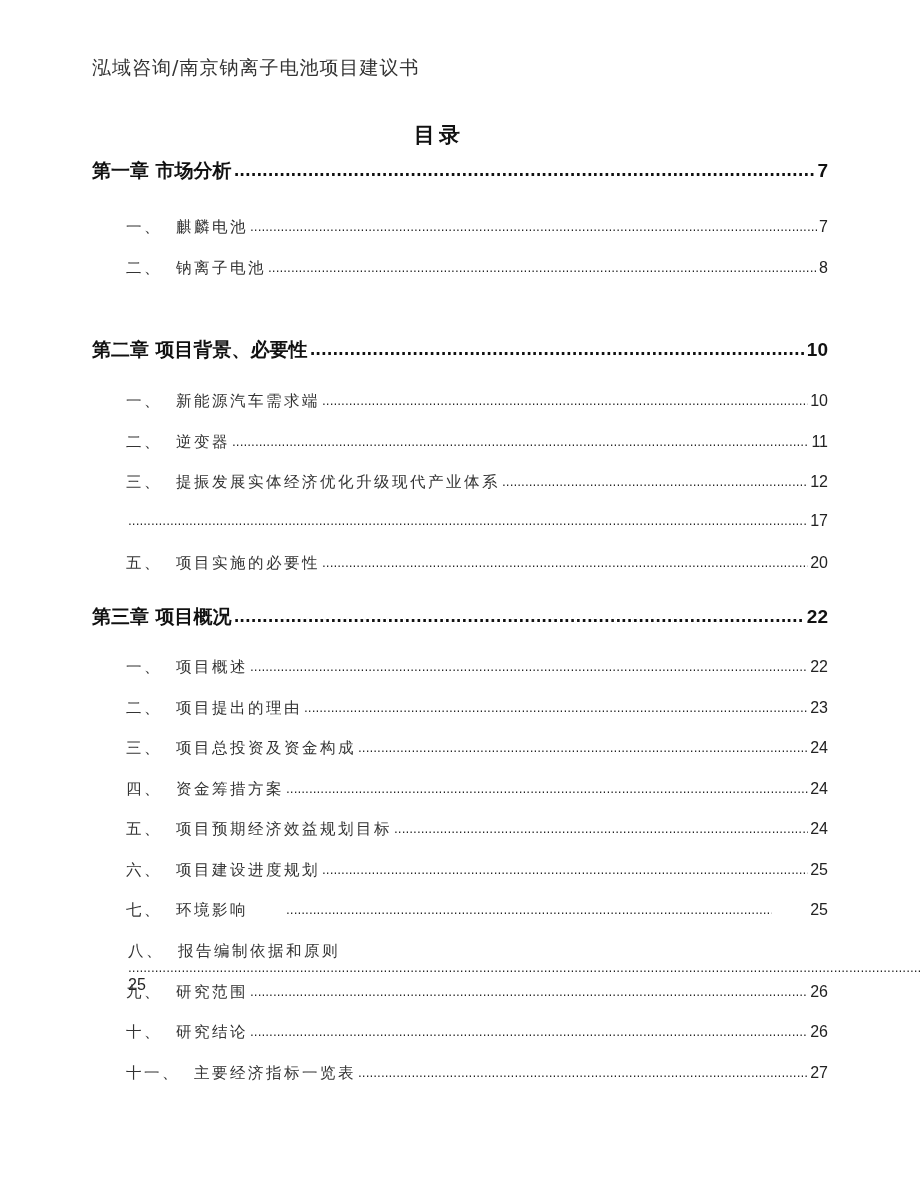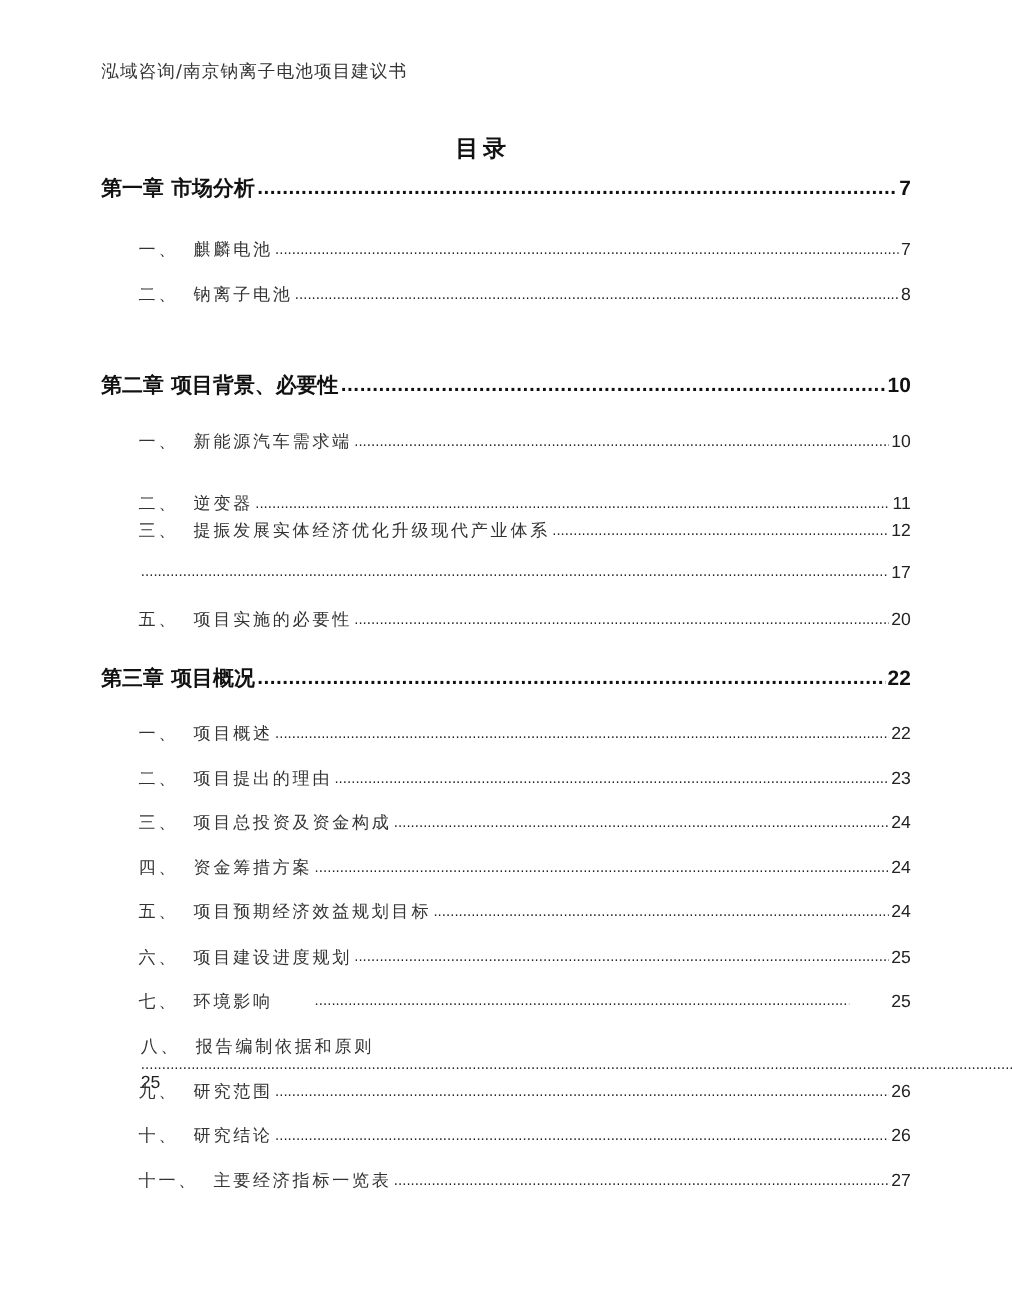--- a/index.html
+++ b/index.html
@@ -1,18 +1,18 @@
 <!DOCTYPE html>
 <html><head>
   <meta charset="utf-8">
   <style>
     html, body { margin: 0; padding: 0; background: #ffffff; }
     body { width: 920px; height: 1191px; position: relative; overflow: hidden;
            font-family: "DejaVu Sans", "Liberation Sans", sans-serif; color: #1a1a1a; }
-    .header { position: absolute; left: 92px; top: 55px; font-size: 16px; color: #333; letter-spacing: 1px; }
+    .header { position: absolute; left: 92px; top: 55px; font-size: 19px; color: #333; letter-spacing: 1px; }
     .title { position: absolute; left: 0; width: 878px; top: 121px; text-align: center;
              font-size: 21px; font-weight: bold; letter-spacing: 4px; color: #111; }
     .toc { position: absolute; left: 0; top: 0; width: 920px; }
     .entry { position: absolute; display: flex; align-items: baseline; right: 92px; white-space: nowrap; }
     .entry .label { flex: 0 0 auto; }
     .entry .leader { flex: 1 1 auto; overflow: hidden; margin: 0 2px; position: relative; top: -1px; }
     .entry .leader::after { content: "......................................................................................................................................................................................................................................................"; letter-spacing: 0px; }
     .entry .page { flex: 0 0 auto; font-family: "Liberation Sans", "DejaVu Sans", sans-serif; }
     .chapter { left: 92px; font-size: 19px; font-weight: bold; color: #111; }
     .chapter .leader { font-weight: bold; font-size: 15px; }
@@ -47,21 +47,21 @@
     <div class="entry chapter" style="top: 337px;">
       <span class="label"><span>第二章 项目背景、必要性</span></span>
       <span class="leader"></span>
       <span class="page">10</span>
     </div>
     <div class="entry section" style="top: 391px;">
       <span class="label"><span class="num">一、</span><span>新能源汽车需求端</span></span>
       <span class="leader"></span>
       <span class="page">10</span>
     </div>
-    <div class="entry section" style="top: 448px;">
+    <div class="entry section" style="top: 432px;">
       <span class="label"><span class="num">二、</span><span>逆变器</span></span>
       <span class="leader"></span>
       <span class="page">11</span>
     </div>
     <div class="entry section" style="top: 472px;">
       <span class="label"><span class="num">三、</span><span>提振发展实体经济优化升级现代产业体系</span></span>
       <span class="leader"></span>
       <span class="page">12</span>
     </div>
     <div class="entry section" style="top: 512px;">

